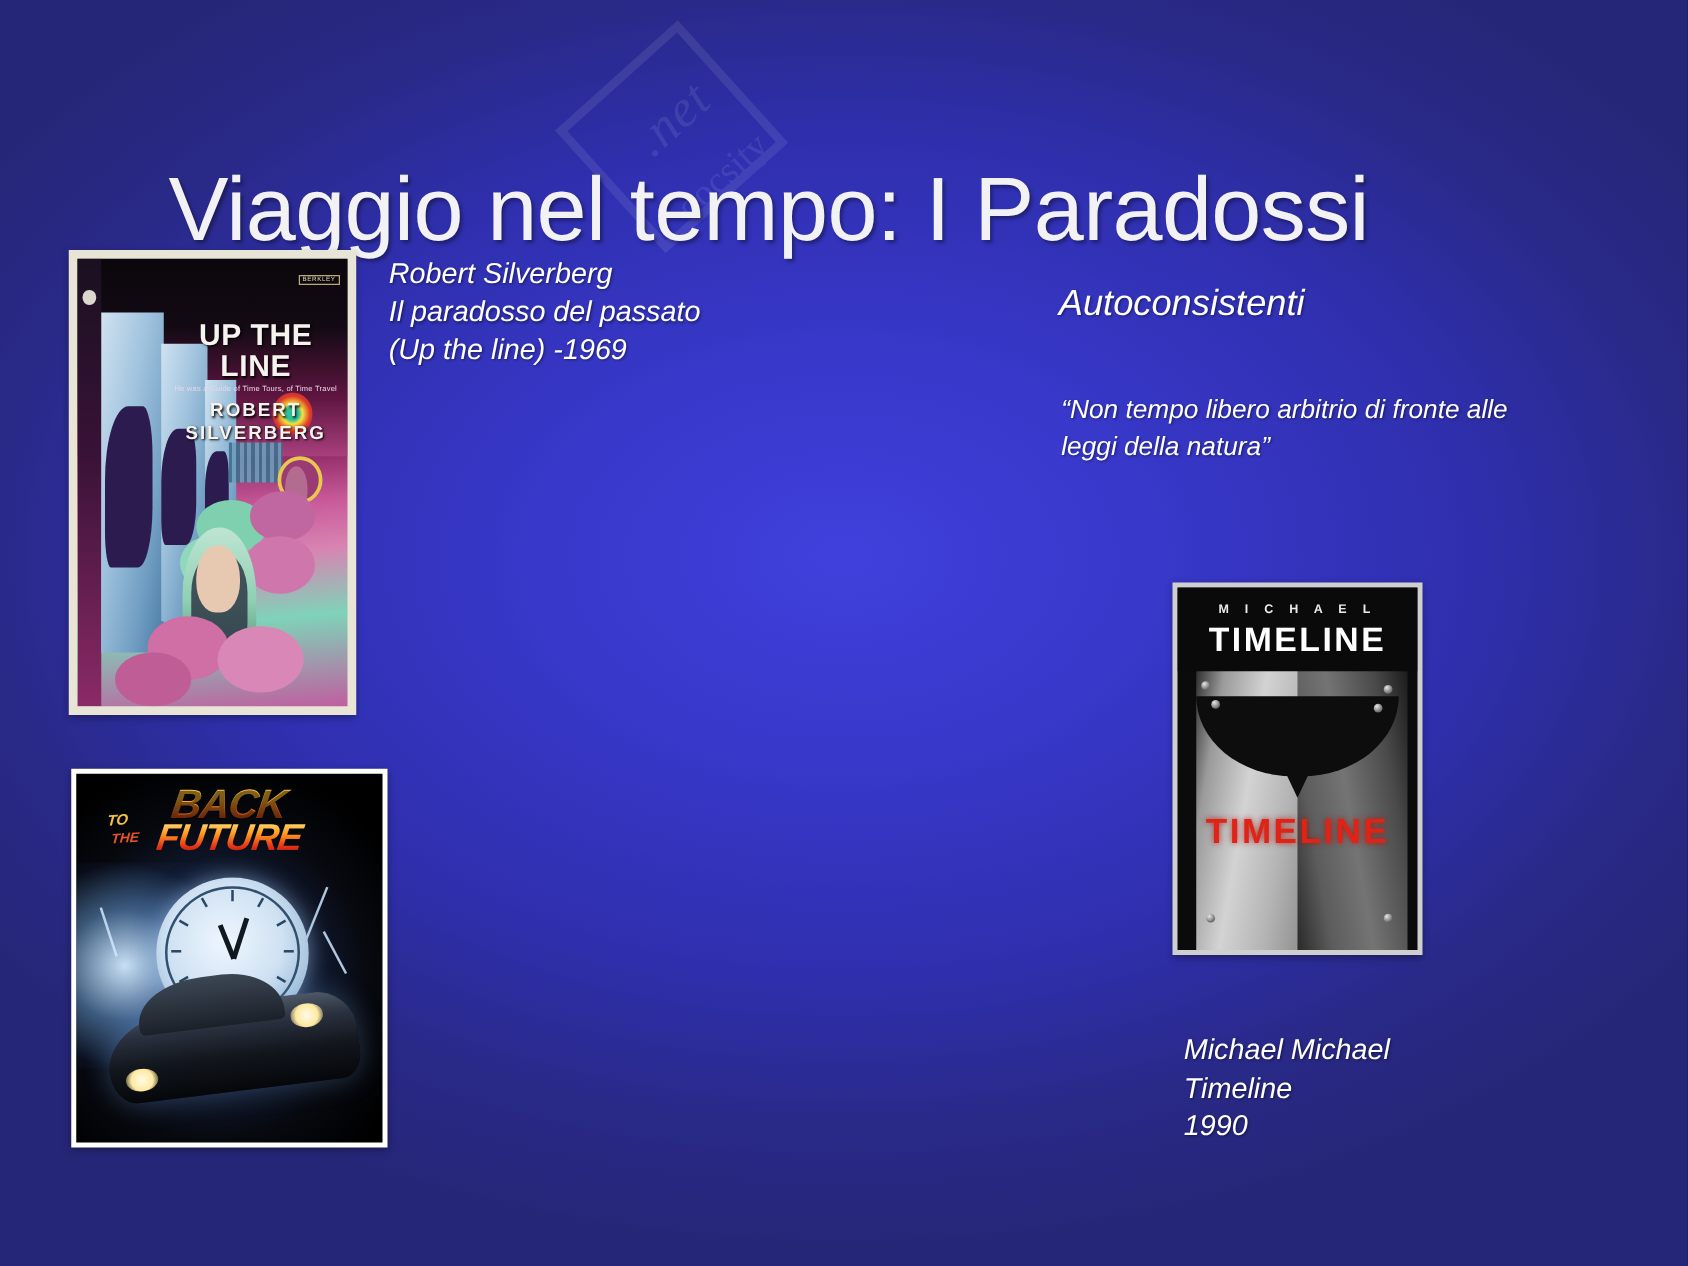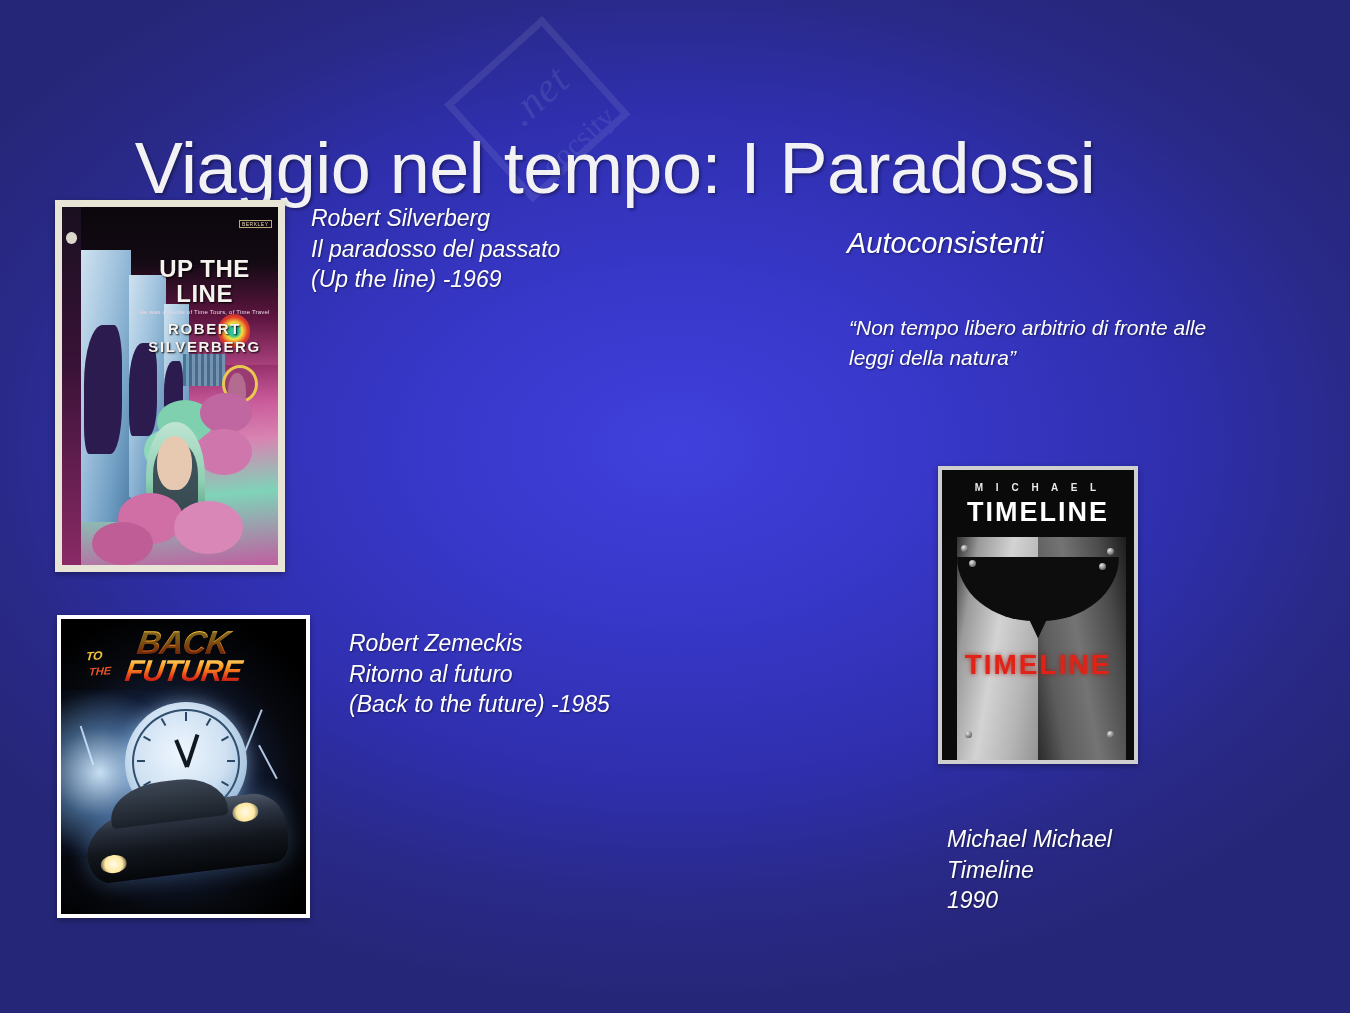--- a/index.html
+++ b/index.html
@@ -442,25 +442,20 @@
       </div>
       <div class="logo">
         <span class="lg1">BACK</span>
         <span class="lg2">FUTURE</span>
         <span class="lg-small">TO</span>
         <span class="lg-small2">THE</span>
       </div>
     </div>
   </div>
 
-  <div class="txtblock" id="zemeckis-caption">
-    <span class="l">Robert Zemeckis</span>
-    <span class="l b">Ritorno al futuro</span>
-    <span class="l">(Back to the future) -1985</span>
-  </div>
 
   <div class="txtblock" id="traiettorie">
     <span class="l">Autoconsistenti</span>
   </div>
 
   <div class="txtblock" id="quote">
     <span class="l">“Non tempo libero arbitrio di fronte alle</span>
     <span class="l">leggi della natura”</span>
   </div>
 

